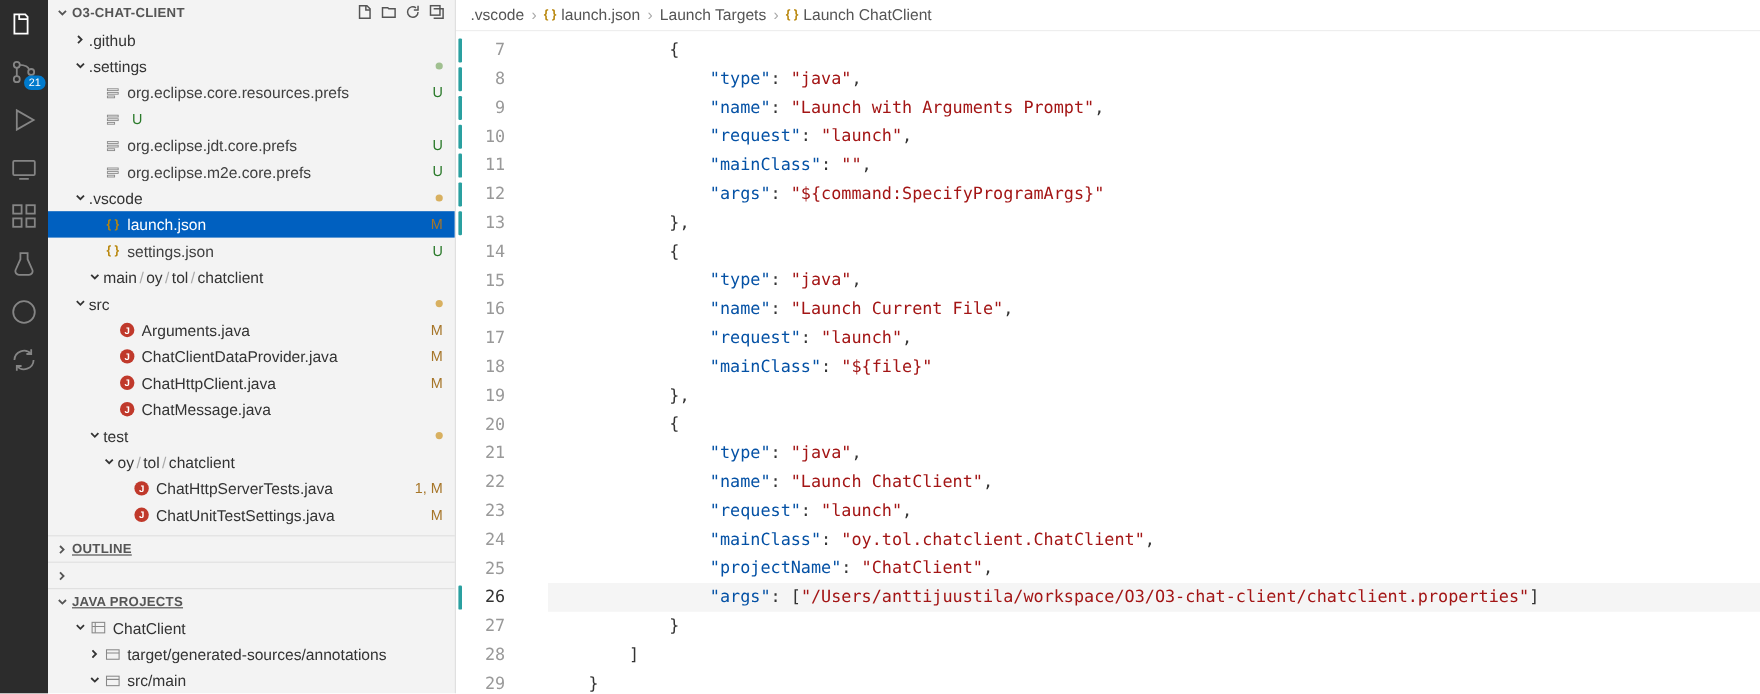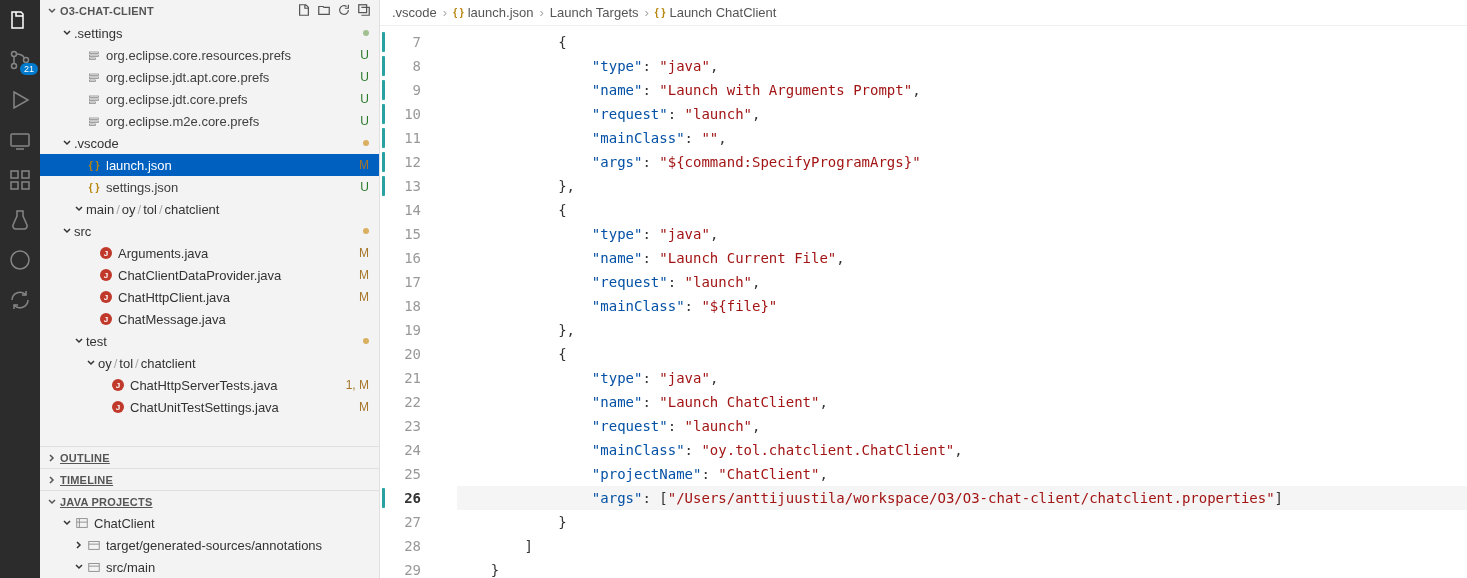--- a/index.html
+++ b/index.html
@@ -115,21 +115,21 @@
   width: 55px;
   text-align: right;
   color: #999;
   padding-top: 4px;
   user-select:none;
 }
 .gutter .ln { height:24px; line-height:24px; padding-right:14px; position:relative; }
 .gutter .ln.modified::after {
   content:""; position:absolute; left:2px; top:2px; bottom:2px; width:3px; background:#2aa0a0; border-radius:1px;
 }
-.gutter .ln.current { color:#333; font-weight:700; }
+.gutter .ln.current { color:#333; font-weight:400; }
 .decor-col { width:22px; padding-top:4px; }
 .decor-col .d { height:24px; position:relative; }
 .code-lines { flex:1; padding-top:4px; overflow:auto; }
 .code-lines .line { height:24px; line-height:24px; white-space:pre; }
 .code-lines .line.current { background:#f5f5f5; }
 .tok-key { color:#0451a5; }
 .tok-str { color:#a31515; }
 .tok-punc { color:#333; }
 .tok-brace { color:#333; }
 .icon-json { color:#b8860b; font-weight:700; font-size:10px; }
@@ -214,20 +214,29 @@
             <rect x="2" y="2" width="9" height="9"></rect>
             <path d="M5 5h9v9H5"></path>
           </svg></span>
     </span>
   </div>
   <div class="tree" id="file-tree">
       <div class="tree-row">
         <span class="indent" style="width:20px"></span>
         <span class="chev">
           <svg width="12" height="12" viewBox="0 0 12 12">
+            <path d="M4 3l3 3-3 3" stroke="currentColor" fill="none" stroke-width="1.5"></path>
+          </svg>
+        </span>
+        <span class="label">.github</span>
+      </div>
+      <div class="tree-row">
+        <span class="indent" style="width:20px"></span>
+        <span class="chev">
+          <svg width="12" height="12" viewBox="0 0 12 12">
             <path d="M3 4l3 3 3-3" stroke="currentColor" fill="none" stroke-width="1.5"></path>
           </svg>
         </span>
         <span class="label">.settings</span>
         <span class="dot" style="background:#a0c090"></span>
       </div>
       <div class="tree-row u-green">
         <span class="indent" style="width:32px"></span>
         <span class="chev"></span>
         <span class="icon">
@@ -243,21 +252,20 @@
       <div class="tree-row u-green">
         <span class="indent" style="width:32px"></span>
         <span class="chev"></span>
         <span class="icon">
           <svg width="12" height="12" viewBox="0 0 16 16" stroke="#888" fill="none">
             <rect x="2" y="4" width="12" height="2"></rect>
             <rect x="2" y="8" width="12" height="2"></rect>
             <rect x="2" y="12" width="8" height="2"></rect>
           </svg>
         </span>
-        <span class="label">org.eclipse.jdt.apt.core.prefs</span>
         <span class="badge">U</span>
       </div>
       <div class="tree-row u-green">
         <span class="indent" style="width:32px"></span>
         <span class="chev"></span>
         <span class="icon">
           <svg width="12" height="12" viewBox="0 0 16 16" stroke="#888" fill="none">
             <rect x="2" y="4" width="12" height="2"></rect>
             <rect x="2" y="8" width="12" height="2"></rect>
             <rect x="2" y="12" width="8" height="2"></rect>
@@ -407,21 +415,20 @@
         </svg>
       </span>
     <span class="title">OUTLINE</span>
   </div>
   <div class="sidebar-section-header collapsed-section">
     <span class="chev">
         <svg width="12" height="12" viewBox="0 0 12 12">
           <path d="M4 3l3 3-3 3" stroke="#555" fill="none" stroke-width="1.5"></path>
         </svg>
       </span>
-    <span class="title">TIMELINE</span>
   </div>
   <div class="sidebar-section-header collapsed-section">
     <span class="chev">
         <svg width="12" height="12" viewBox="0 0 12 12">
           <path d="M3 4l3 3 3-3" stroke="#555" fill="none" stroke-width="1.5"></path>
         </svg>
       </span>
     <span class="title">JAVA PROJECTS</span>
   </div>
   <div id="java-tree">

